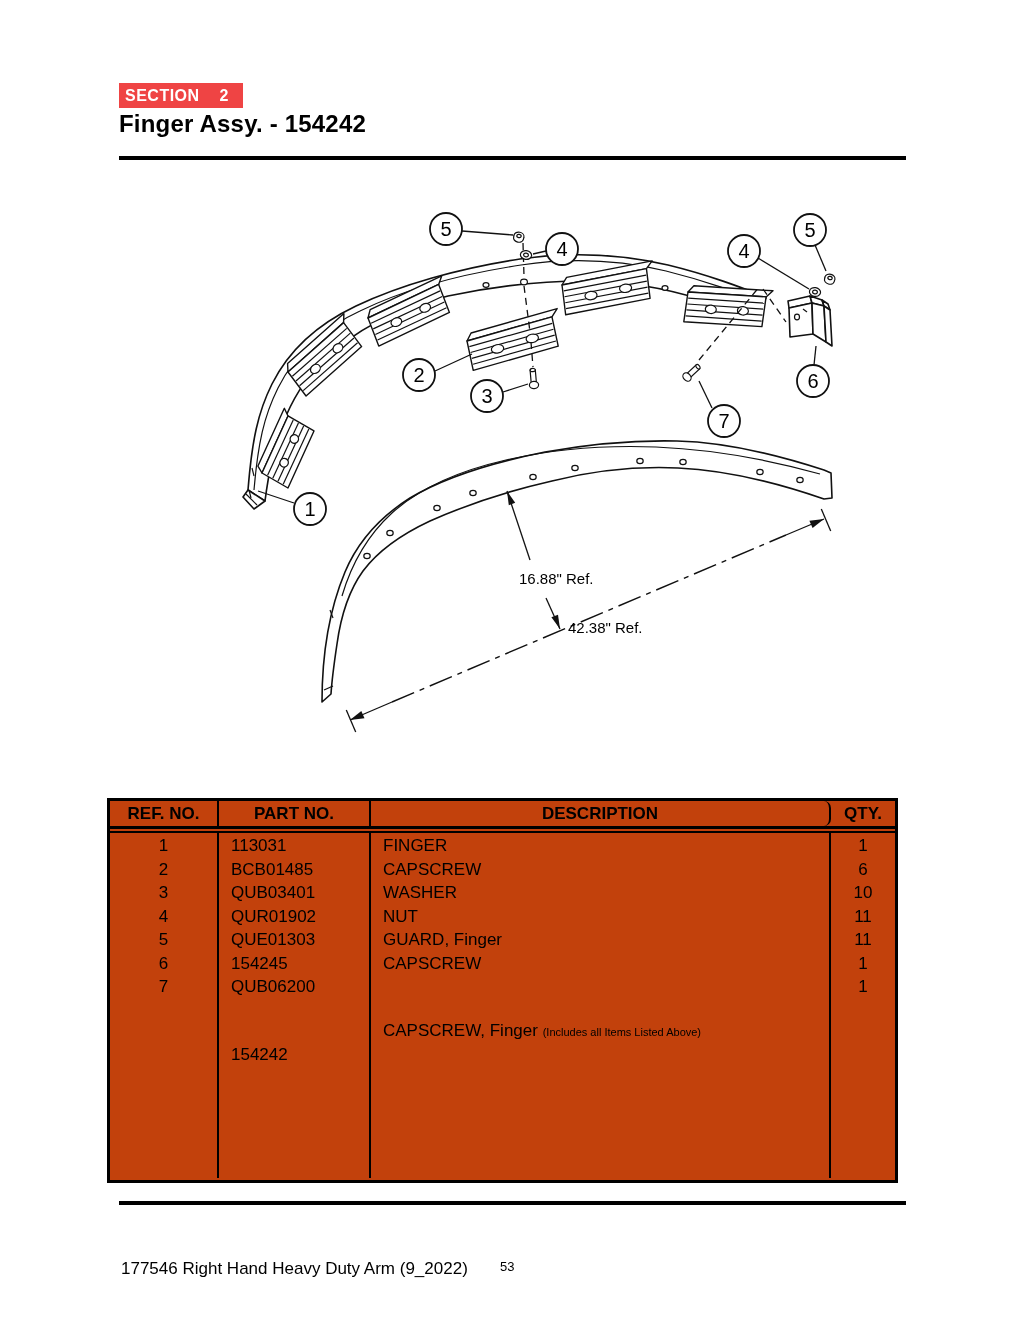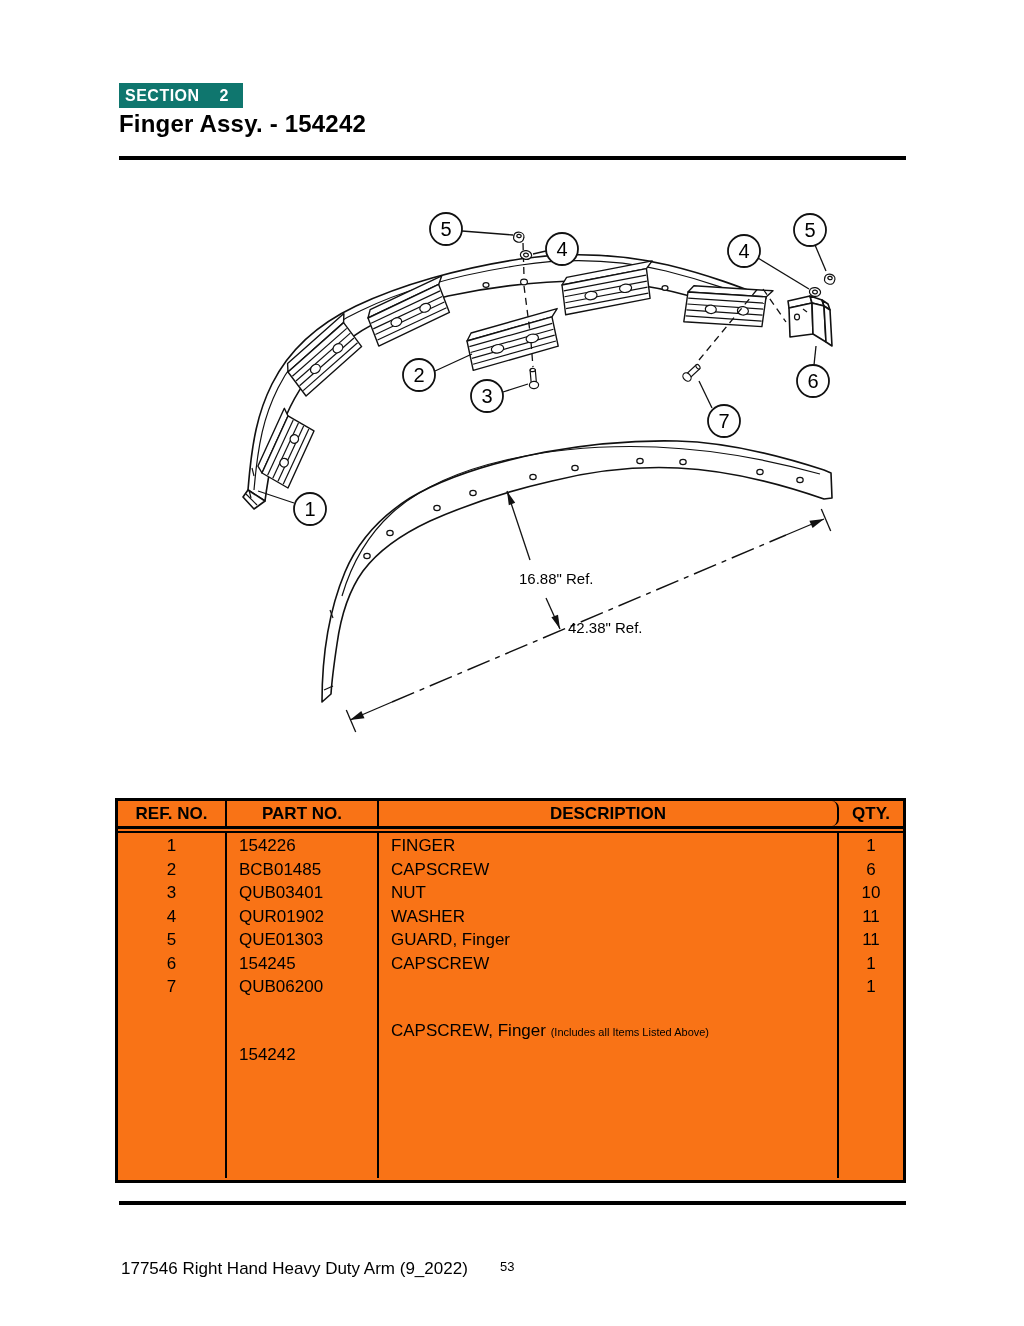--- a/index.html
+++ b/index.html
@@ -3,21 +3,21 @@
 <meta charset="utf-8">
 <style>
   html,body{margin:0;padding:0;background:#fff;}
   .page{
     position:relative;width:1024px;height:1326px;background:#ffffff;
     font-family:"Liberation Sans", sans-serif;color:#000;overflow:hidden;
   }
   
   .section-tag{
     position:absolute;left:119px;top:83px;width:124px;height:25px;
-    background:#0f766e;color:#fff;display:flex;align-items:center;
+    background:#ef4444;color:#fff;display:flex;align-items:center;
     justify-content:space-between;padding:0 14px 0 6px;box-sizing:border-box;
     font-size:16px;font-weight:bold;letter-spacing:.5px;
   }
   .page-title{
     position:absolute;left:119px;top:110px;margin:0;
     font-size:24px;font-weight:bold;letter-spacing:.2px;
   }
   .rule{position:absolute;left:119px;width:787px;background:#000;}
   .title-rule{top:156px;height:4px;}
   .bottom-rule{top:1201px;height:4px;}
@@ -31,22 +31,22 @@
   .leader{fill:none;stroke:#111;stroke-width:1.3;}
   .callout circle{fill:#fff;stroke:#111;stroke-width:1.8;}
   .callout text{font-family:"Liberation Sans",sans-serif;font-size:20px;fill:#000;text-anchor:middle;}
   .dimtext{font-family:"Liberation Sans",sans-serif;font-size:15px;fill:#000;}
   .arrow{fill:#111;stroke:none;}
   #rubber-block *{vector-effect:non-scaling-stroke;}
   .blk{fill:#fff;stroke:#111;stroke-width:1.4;stroke-linejoin:round;}
   .hw{fill:#fff;stroke:#111;stroke-width:1.2;}
   
   .ptable{
-    position:absolute;left:115px;top:798px;width:791px;height:385px;
-    border:3px solid #000;box-sizing:border-box;background:#f97316;
+    position:absolute;left:107px;top:798px;width:791px;height:385px;
+    border:3px solid #000;box-sizing:border-box;background:#c2410c;
   }
   .ptable-head{display:flex;height:25px;border-bottom:3px solid #000;font-weight:bold;font-size:17px;}
   .ptable-head .cell{display:flex;align-items:center;justify-content:center;box-sizing:border-box;}
   .ptable-gap{height:2px;border-bottom:2px solid #000;}
   .ptable-body{display:flex;height:345px;}
   .col{box-sizing:border-box;display:flex;flex-direction:column;padding-top:1px;}
   .c1{width:109px;border-right:2px solid #000;}
   .c2{width:152px;border-right:2px solid #000;}
   .c3{width:460px;border-right:2px solid #000;}
   .c4{flex:1;}
@@ -253,34 +253,34 @@
       <div class="col c1">
         <div class="rowcell center">1</div>
         <div class="rowcell center">2</div>
         <div class="rowcell center">3</div>
         <div class="rowcell center">4</div>
         <div class="rowcell center">5</div>
         <div class="rowcell center">6</div>
         <div class="rowcell center">7</div>
       </div>
       <div class="col c2">
-        <div class="rowcell pad">154226</div>
+        <div class="rowcell pad">113031</div>
         <div class="rowcell pad">BCB01485</div>
         <div class="rowcell pad">QUB03401</div>
         <div class="rowcell pad">QUR01902</div>
         <div class="rowcell pad">QUE01303</div>
         <div class="rowcell pad">154245</div>
         <div class="rowcell pad">QUB06200</div>
         <div class="rowcell pad asm">154242</div>
       </div>
       <div class="col c3">
         <div class="rowcell pad">FINGER</div>
         <div class="rowcell pad">CAPSCREW</div>
+        <div class="rowcell pad">WASHER</div>
         <div class="rowcell pad">NUT</div>
-        <div class="rowcell pad">WASHER</div>
         <div class="rowcell pad">GUARD, Finger</div>
         <div class="rowcell pad">CAPSCREW</div>
         <div class="rowcell pad asm">
           <span>CAPSCREW, Finger</span>
           <span class="asm-note">(Includes all Items Listed Above)</span>
         </div>
       </div>
       <div class="col c4">
         <div class="rowcell center">1</div>
         <div class="rowcell center">6</div>

